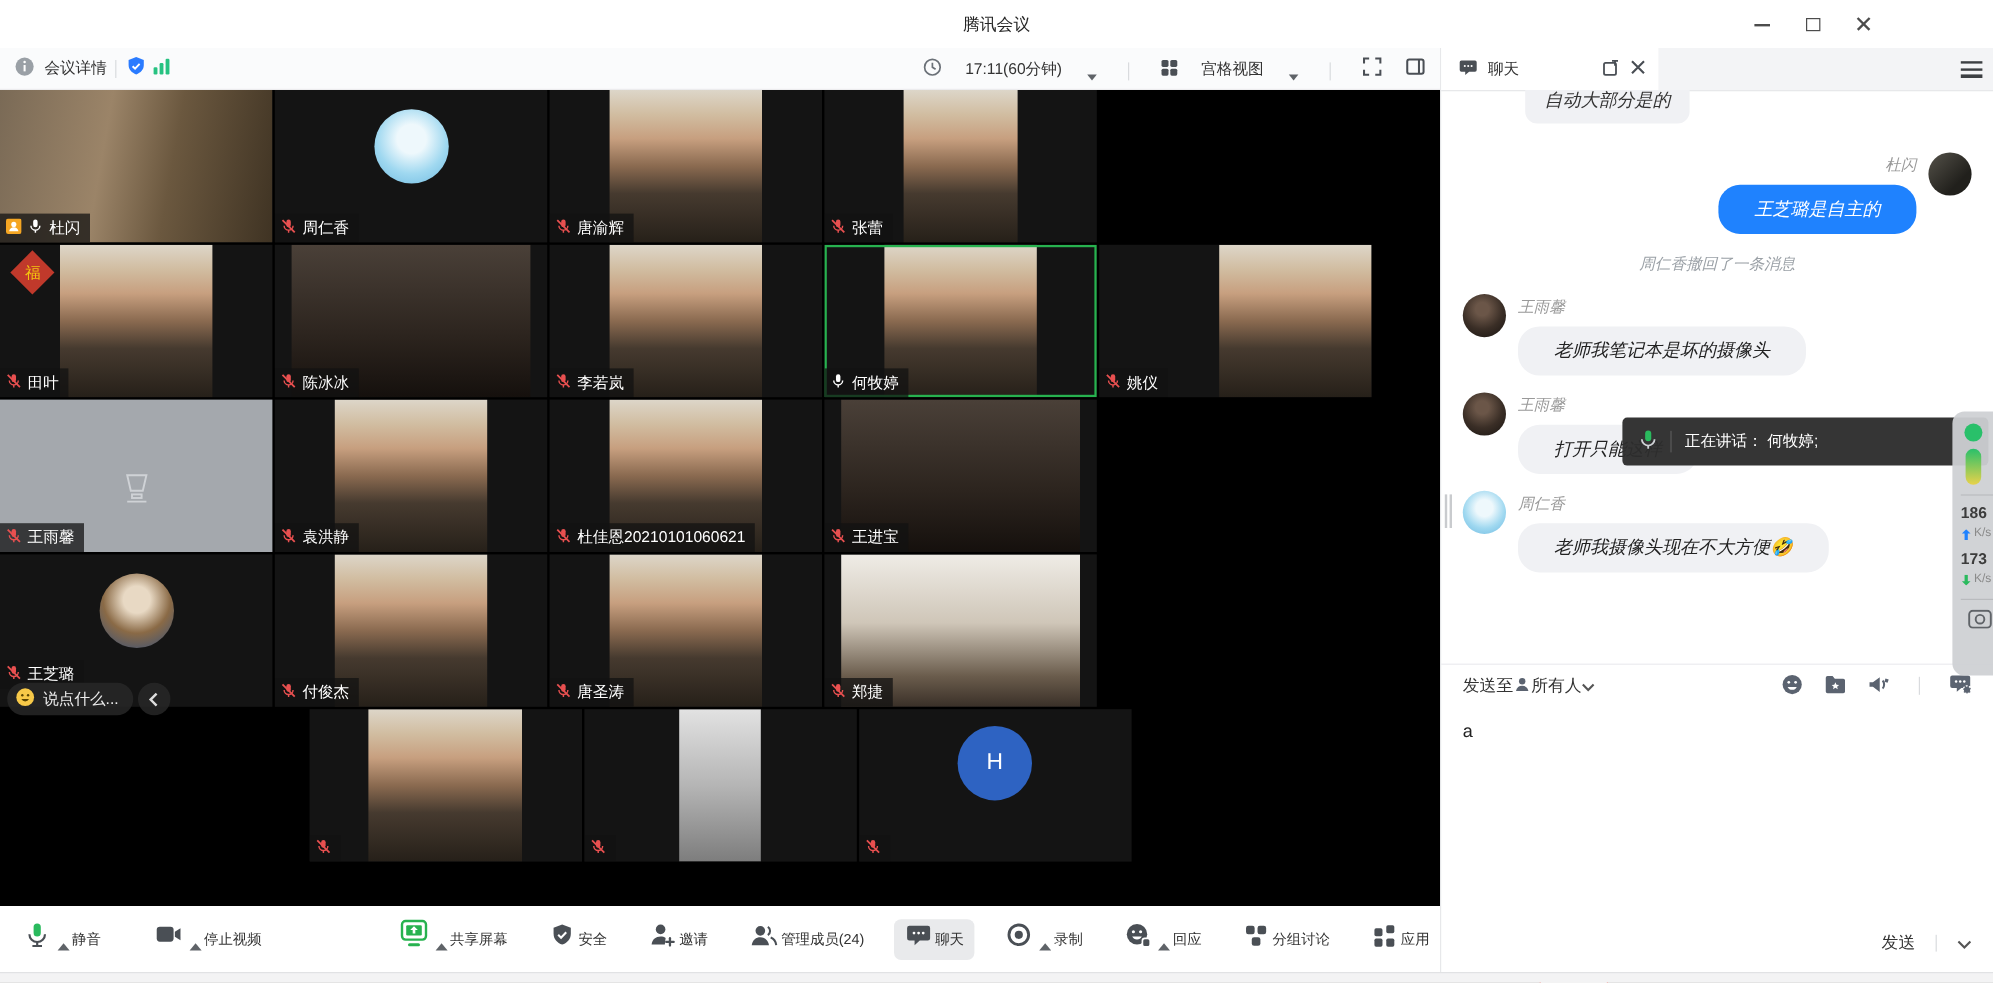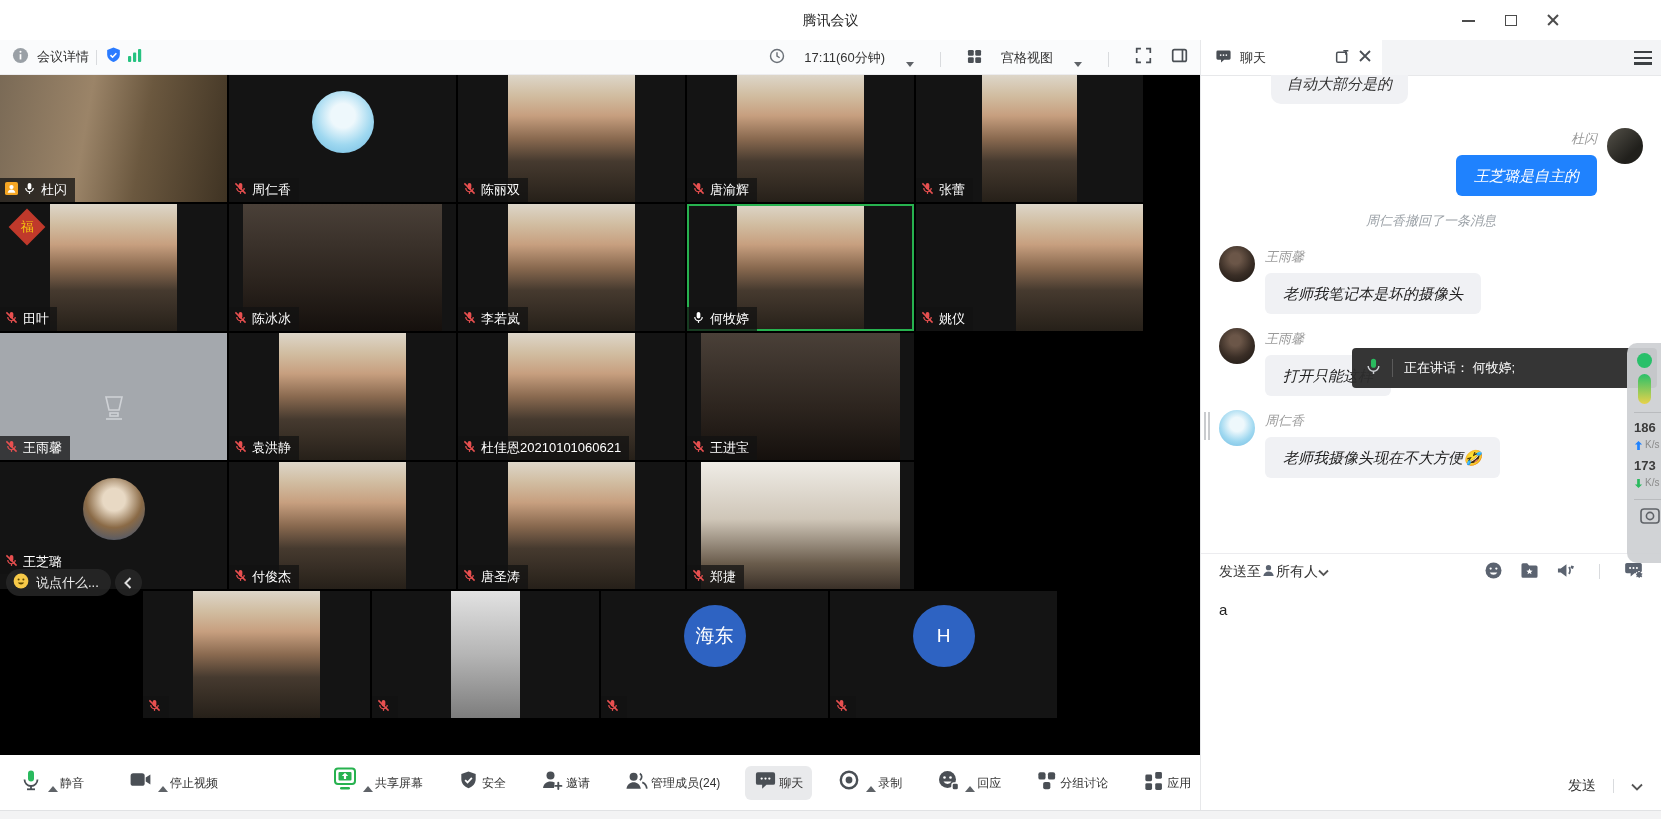--- a/index.html
+++ b/index.html
@@ -84,21 +84,21 @@
   .msg-cut{background:#f0f1f4;border-radius:10px;padding:10px 16px;font-size:15px;display:inline-block;
            margin:-26px 0 10px 52px;}
   .msg-sys{text-align:center;color:#9aa0a6;font-size:13px;margin:16px 0;}
   .mrow{display:flex;margin:14px 0;align-items:flex-start;}
   .mrow .av{width:36px;height:36px;border-radius:50%;flex:none;}
   .av.dark{background:radial-gradient(circle at 45% 35%,#6b5648 18%,#3a2e26 55%,#171310);}
   .av.anime{background:radial-gradient(circle at 50% 40%,#eef8fc 25%,#9fd8f0 60%,#6cb8e0);}
   .av.du{background:linear-gradient(135deg,#55524a,#21201c 70%);}
   .mcol{margin:0 10px;max-width:300px;}
   .mname{font-size:13px;color:#999;margin:2px 0 7px;}
-  .bubble{background:#f0f1f4;border-radius:6px;padding:10px 18px;font-size:15px;color:#222;
+  .bubble{background:#f0f1f4;border-radius:18px;padding:10px 30px;font-size:15px;color:#222;
           display:inline-block;line-height:1.4;}
   .mrow.self{justify-content:flex-end;}
   .mrow.self .mname{text-align:right;}
   .mrow.self .bubble{background:#1f82fe;color:#fff;float:right;}
   .handle{position:absolute;left:3px;top:372px;display:flex;gap:2px;}
   .handle i{width:2px;height:28px;background:#c9cbce;display:block;}
   .sendto{position:absolute;left:0;top:513px;width:100%;height:36px;border-top:1px solid #ececef;
           display:flex;align-items:center;padding:0 18px;box-sizing:border-box;font-size:14px;color:#333;gap:0;}
   .st-icons{margin-left:auto;display:flex;align-items:center;gap:17px;}
   .chatinput{position:absolute;left:0;top:549px;width:100%;height:150px;padding:12px 18px;
@@ -215,32 +215,20 @@
           </div>
           <div class="tile">
             <div class="v-strip w56"></div>
             <div class="chip">
               <span><svg width="13" height="13" viewBox="0 0 14 14">
                   <rect x="5" y="1" width="4" height="7" rx="2" fill="#e85050"></rect>
                   <path d="M3 6.5a4 4 0 0 0 8 0" stroke="#e85050" stroke-width="1.3" fill="none"></path>
                   <line x1="7" y1="10.5" x2="7" y2="12.8" stroke="#e85050" stroke-width="1.3"></line>
                   <line x1="1.5" y1="1.5" x2="12.5" y2="12.5" stroke="#e85050" stroke-width="1.6"></line>
                 </svg></span>
-              <span>陈丽双</span>
-            </div>
-          </div>
-          <div class="tile">
-            <div class="v-strip w56"></div>
-            <div class="chip">
-              <span><svg width="13" height="13" viewBox="0 0 14 14">
-                  <rect x="5" y="1" width="4" height="7" rx="2" fill="#e85050"></rect>
-                  <path d="M3 6.5a4 4 0 0 0 8 0" stroke="#e85050" stroke-width="1.3" fill="none"></path>
-                  <line x1="7" y1="10.5" x2="7" y2="12.8" stroke="#e85050" stroke-width="1.3"></line>
-                  <line x1="1.5" y1="1.5" x2="12.5" y2="12.5" stroke="#e85050" stroke-width="1.6"></line>
-                </svg></span>
               <span>唐渝辉</span>
             </div>
           </div>
           <div class="tile">
             <div class="v-strip w42"></div>
             <div class="chip">
               <span><svg width="13" height="13" viewBox="0 0 14 14">
                   <rect x="5" y="1" width="4" height="7" rx="2" fill="#e85050"></rect>
                   <path d="M3 6.5a4 4 0 0 0 8 0" stroke="#e85050" stroke-width="1.3" fill="none"></path>
                   <line x1="7" y1="10.5" x2="7" y2="12.8" stroke="#e85050" stroke-width="1.3"></line>
@@ -425,31 +413,20 @@
               <span><svg width="13" height="13" viewBox="0 0 14 14">
                   <rect x="5" y="1" width="4" height="7" rx="2" fill="#e85050"></rect>
                   <path d="M3 6.5a4 4 0 0 0 8 0" stroke="#e85050" stroke-width="1.3" fill="none"></path>
                   <line x1="7" y1="10.5" x2="7" y2="12.8" stroke="#e85050" stroke-width="1.3"></line>
                   <line x1="1.5" y1="1.5" x2="12.5" y2="12.5" stroke="#e85050" stroke-width="1.6"></line>
                 </svg></span>
             </div>
           </div>
           <div class="tile">
             <div class="v-strip w30 door"></div>
-            <div class="chip">
-              <span><svg width="13" height="13" viewBox="0 0 14 14">
-                  <rect x="5" y="1" width="4" height="7" rx="2" fill="#e85050"></rect>
-                  <path d="M3 6.5a4 4 0 0 0 8 0" stroke="#e85050" stroke-width="1.3" fill="none"></path>
-                  <line x1="7" y1="10.5" x2="7" y2="12.8" stroke="#e85050" stroke-width="1.3"></line>
-                  <line x1="1.5" y1="1.5" x2="12.5" y2="12.5" stroke="#e85050" stroke-width="1.6"></line>
-                </svg></span>
-            </div>
-          </div>
-          <div class="tile">
-            <div class="letter">海东</div>
             <div class="chip">
               <span><svg width="13" height="13" viewBox="0 0 14 14">
                   <rect x="5" y="1" width="4" height="7" rx="2" fill="#e85050"></rect>
                   <path d="M3 6.5a4 4 0 0 0 8 0" stroke="#e85050" stroke-width="1.3" fill="none"></path>
                   <line x1="7" y1="10.5" x2="7" y2="12.8" stroke="#e85050" stroke-width="1.3"></line>
                   <line x1="1.5" y1="1.5" x2="12.5" y2="12.5" stroke="#e85050" stroke-width="1.6"></line>
                 </svg></span>
             </div>
           </div>
           <div class="tile">

